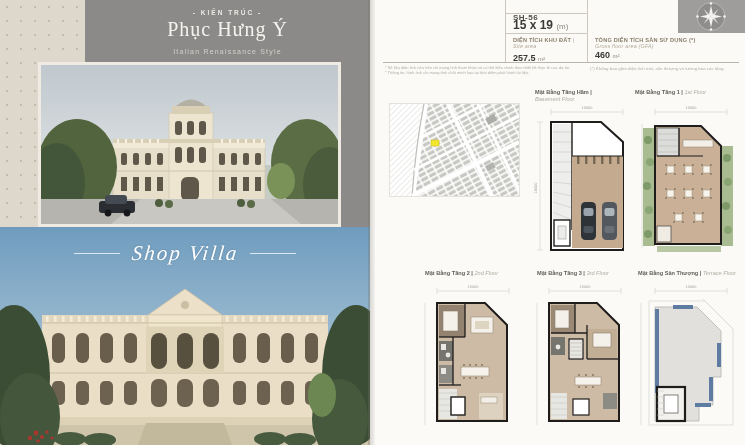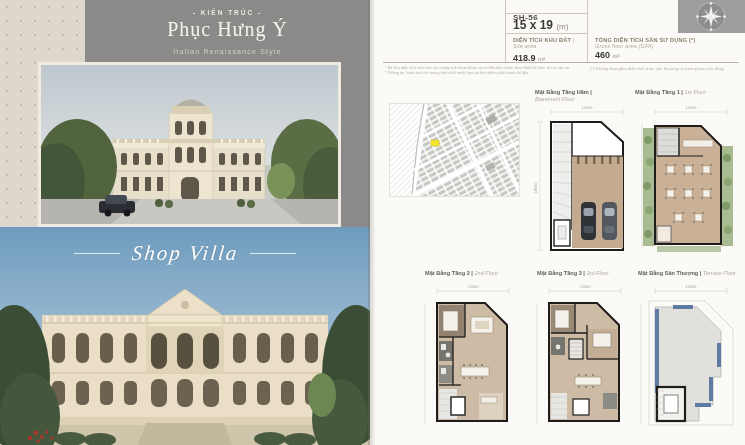--- a/index.html
+++ b/index.html
@@ -285,21 +285,21 @@
       <span>15 x 19</span>
       <span class="unit">(m)</span>
     </div>
 
     <div class="area-cell" style="left:138px; width:72px;">
       <div class="area-label">
         <span>DIỆN TÍCH KHU ĐẤT</span>
         <span class="en">| Site area</span>
       </div>
       <div class="area-value">
-        <span>418.9</span>
+        <span>257.5</span>
         <span class="unit">m²</span>
       </div>
     </div>
 
     <div class="area-cell" style="left:220px; width:130px;">
       <div class="area-label">
         <span>TỔNG DIỆN TÍCH SÀN SỬ DỤNG (*)</span><br>
         <span class="en">Gross floor area (GFA)</span>
       </div>
       <div class="area-value" style="margin-top:1px;">

